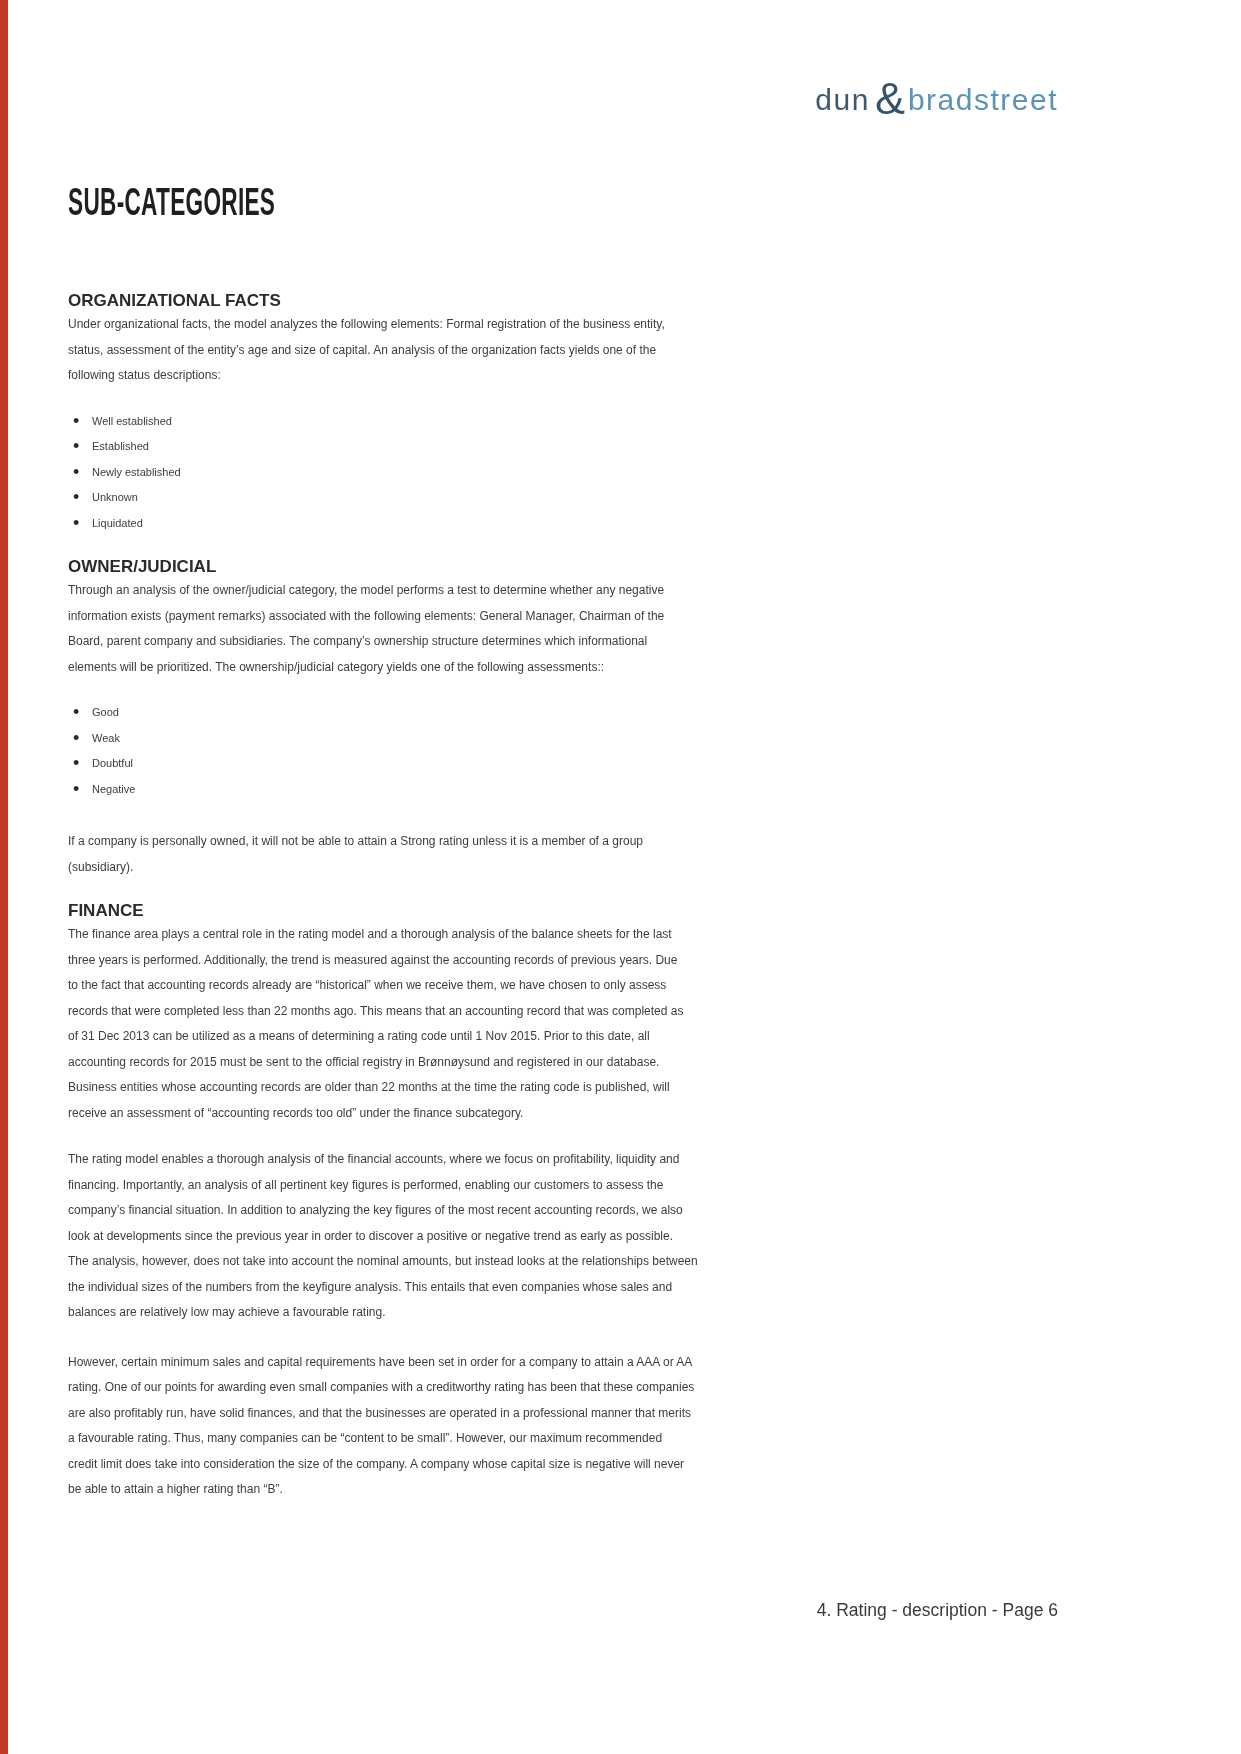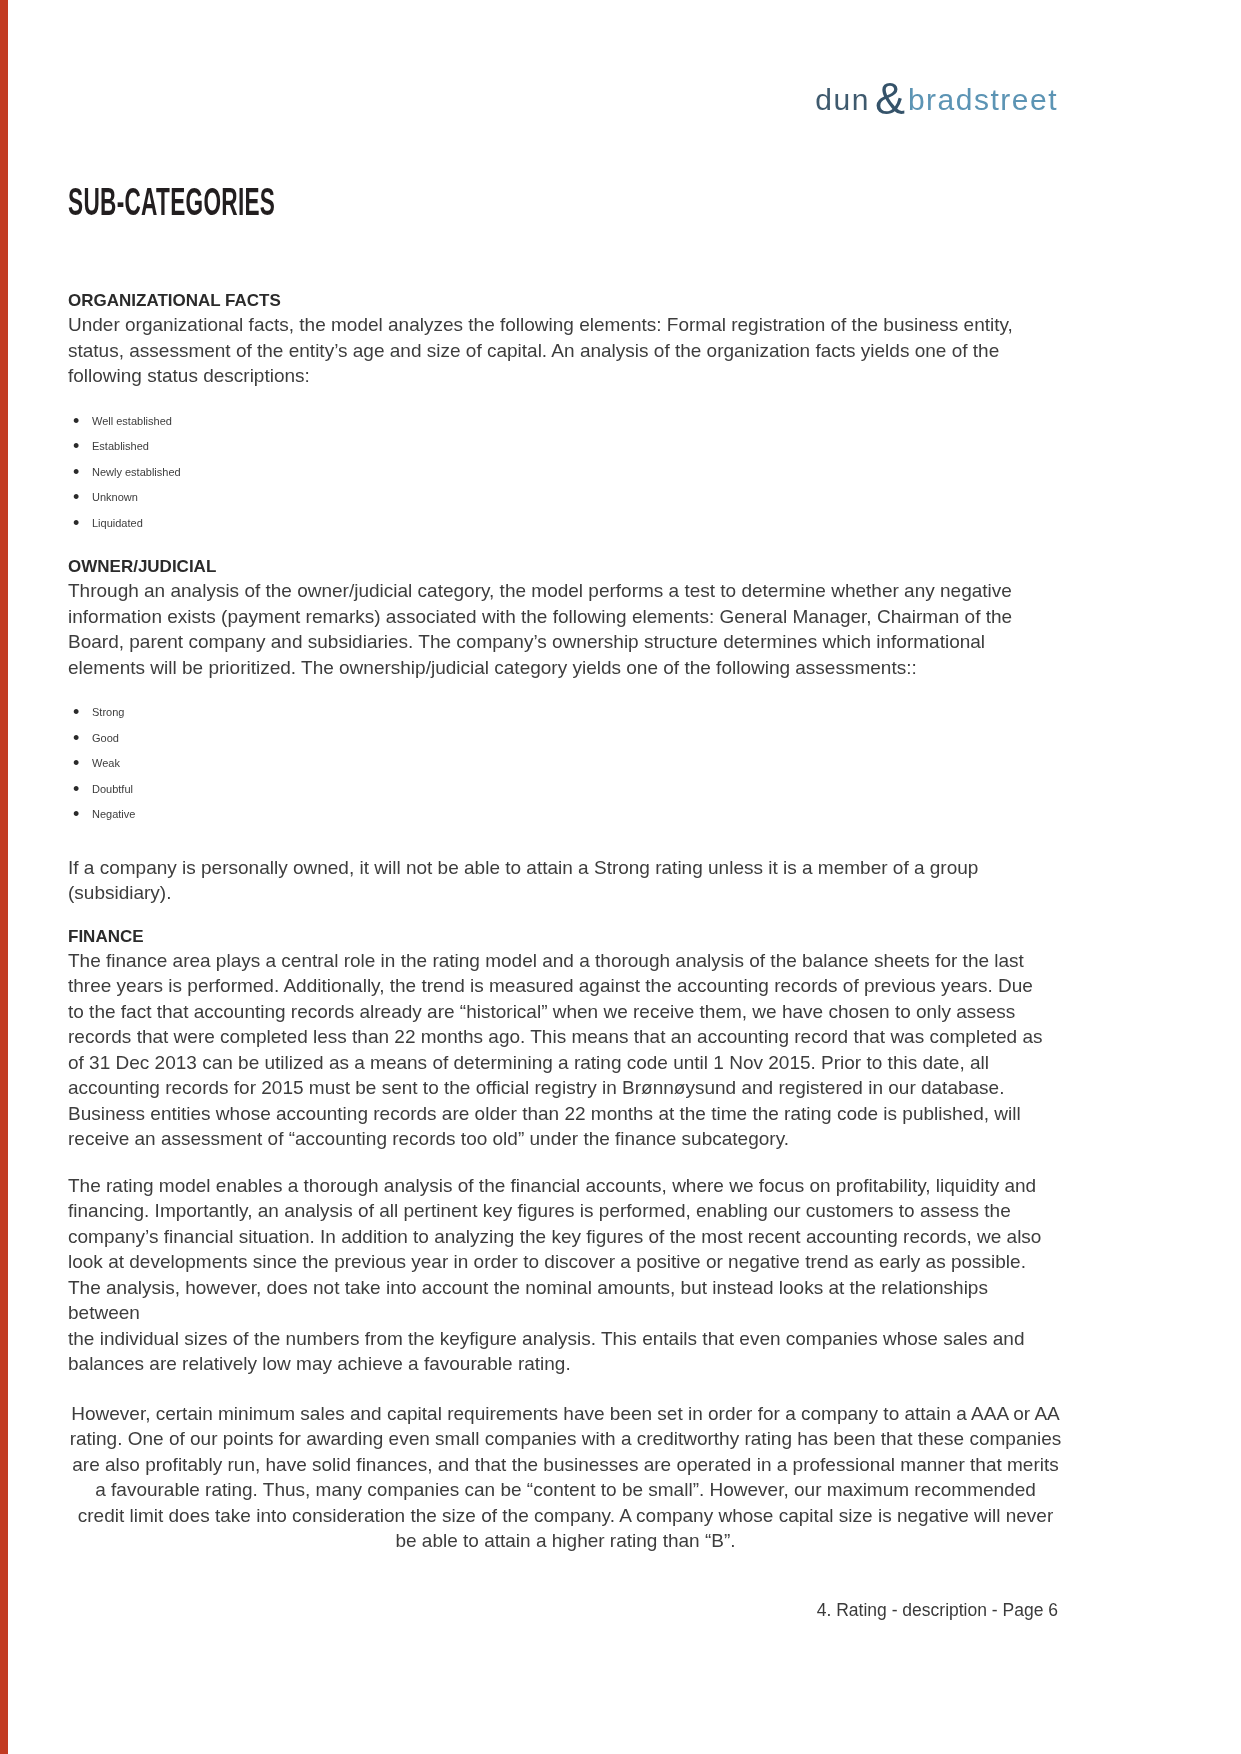--- a/index.html
+++ b/index.html
@@ -42,37 +42,37 @@
     width:995px;
     color:#3d3d3d;
   }
   .sec-heading {
     margin:0; padding:0;
     font-size:17px; font-weight:bold;
     line-height:22px; color:#2b2b2b;
   }
   .body-par {
     margin:0; padding:0;
-    font-size:19px; line-height:25.5px;
+    font-size:12px; line-height:25.5px;
     white-space:pre-line;
   }
   ul.bullet-list { margin:20px 0 0 0; padding:0; list-style:none; }
   ul.bullet-list li {
     position:relative;
     padding-left:24px;
     font-size:11px; line-height:25.5px;
   }
   ul.bullet-list li::before {
     content:"\2022";
     position:absolute; left:5px; top:0;
     font-size:18px; color:#2b2b2b;
   }
   .mt20 { margin-top:20px; }
   .mt21 { margin-top:21px; }
-  .mt24 { margin-top:24px;text-align:center; }
+  .mt24 { margin-top:24px; }
   .mt27 { margin-top:27px; }
   .mt30 { margin-top:30px; }
   .footer {
     position:absolute; top:1600px; right:178px;
     font-size:17.5px; color:#3a3a3a;
   }
 </style>
 </head>
 <body>
 
@@ -101,21 +101,20 @@
       <li>Liquidated</li>
     </ul>
 
     <h2 class="sec-heading mt20">OWNER/JUDICIAL</h2>
     <p class="body-par">Through an analysis of the owner/judicial category, the model performs a test to determine whether any negative
 information exists (payment remarks) associated with the following elements: General Manager, Chairman of the
 Board, parent company and subsidiaries. The company’s ownership structure determines which informational
 elements will be prioritized. The ownership/judicial category yields one of the following assessments::</p>
 
     <ul class="bullet-list mt30">
-      <li>Strong</li>
       <li>Good</li>
       <li>Weak</li>
       <li>Doubtful</li>
       <li>Negative</li>
     </ul>
 
     <p class="body-par mt27">If a company is personally owned, it will not be able to attain a Strong rating unless it is a member of a group
 (subsidiary).</p>
 
     <h2 class="sec-heading mt20">FINANCE</h2>

